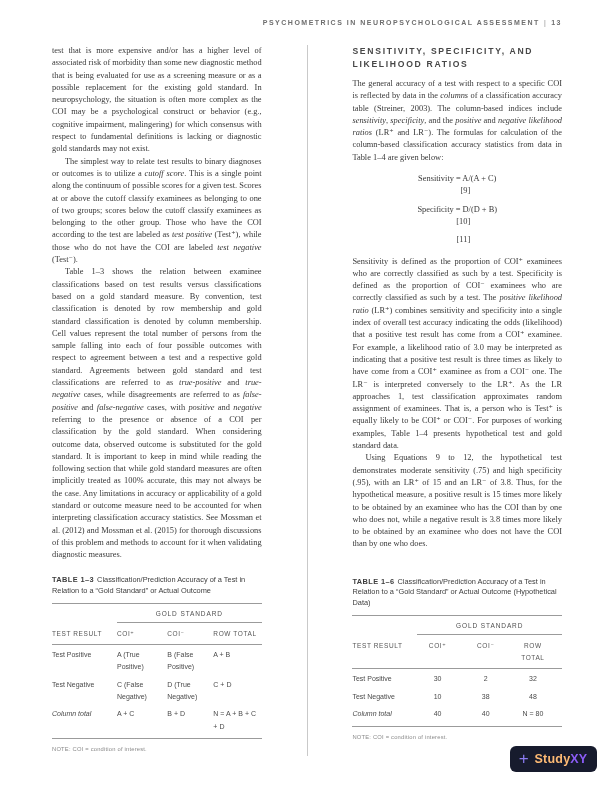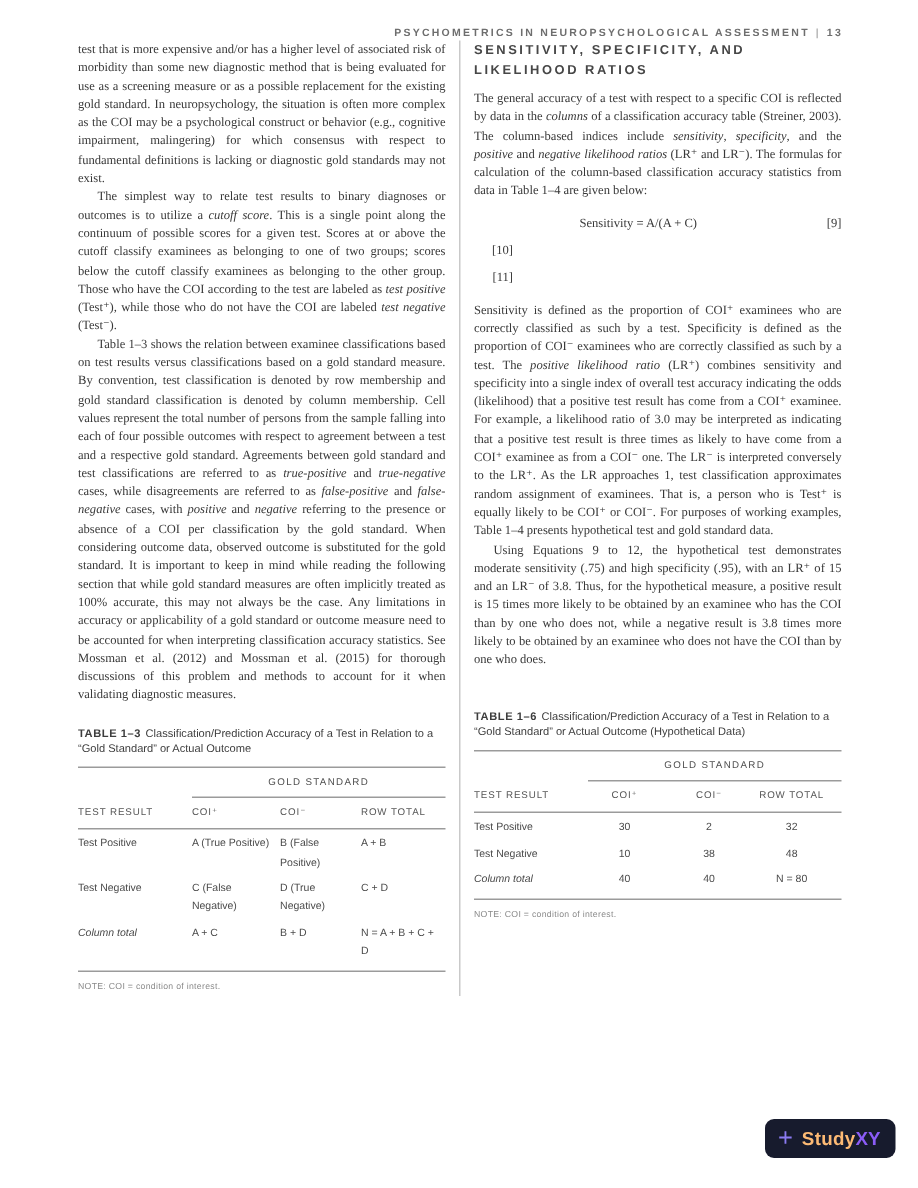--- a/index.html
+++ b/index.html
@@ -9,32 +9,32 @@
     font-family:"Liberation Serif","DejaVu Serif",serif;
     color:#383838;
   }
   .running-head {
     position:absolute; top:19px; right:50px;
     font-family:"Liberation Sans","DejaVu Sans",sans-serif;
     font-size:7px; font-weight:bold; letter-spacing:1.5px; color:#6e6e6e;
     white-space:nowrap;
   }
   .running-head .sep { margin:0 4px; font-weight:normal; color:#8a8a8a; }
-  .columns { position:absolute; left:52px; top:27px; width:510px; display:flex; align-items:stretch; }
+  .columns { position:absolute; left:52px; top:45px; width:510px; display:flex; align-items:stretch;gap:36px; }
   .col { width:245px; font-size:8.4px; line-height:12.3px; text-align:justify; hyphens:auto; }
   .col-divider { width:1px; background:#c9c9c9; margin:0 9px; }
   p.body-par { margin:0; }
   p.ind { text-indent:13px; }
   .section-heading {
     font-family:"Liberation Sans","DejaVu Sans",sans-serif;
     font-size:8.6px; font-weight:bold; letter-spacing:1.7px; color:#474747;
     line-height:13px; margin-bottom:7px; text-align:left; hyphens:none;
   }
   .equations { margin:9px 0 9px; }
-  .eq-row { display:flex; align-items:center; margin:6px 0; }
+  .eq-row { display:flex; align-items:center; margin:6px 12px;flex-direction:column; }
   .eq-text { flex:1; text-align:center; }
   .eq-num { width:26px; text-align:right; }
   
   .tbl { margin-top:14px; font-family:"Liberation Sans","DejaVu Sans",sans-serif; text-align:left; hyphens:none; }
   .tbl.mt-lg { margin-top:26px; }
   .tbl-caption { font-size:7.4px; line-height:10.8px; color:#3d3d3d; margin-bottom:6px; font-weight:normal; }
   .tbl-label { font-weight:bold; letter-spacing:0.4px; margin-right:3px; }
   .tbl-grid { border-top:1px solid #9b9b9b; border-bottom:1px solid #9b9b9b; font-size:7px; color:#4a4a4a; padding-bottom:3px; }
   .tr { display:flex; }
   .td { padding:2.5px 3px 2.5px 0; }
@@ -121,20 +121,21 @@
   <div class="col">
     <h2 class="section-heading">SENSITIVITY, SPECIFICITY, AND LIKELIHOOD RATIOS</h2>
     <p class="body-par">The general accuracy of a test with respect to a specific COI is reflected by data in the <i>columns</i> of a classification accuracy table (Streiner, 2003). The column-based indices include <i>sensitivity</i>, <i>specificity</i>, and the <i>positive</i> and <i>negative likelihood ratios</i> (LR⁺ and LR⁻). The formulas for calculation of the column-based classification accuracy statistics from data in Table 1–4 are given below:</p>
 
     <div class="equations">
       <div class="eq-row">
         <span class="eq-text">Sensitivity = A/(A + C)</span>
         <span class="eq-num">[9]</span>
       </div>
       <div class="eq-row">
+        <span class="eq-text">Specificity = D/(D + B)</span>
         <span class="eq-num">[10]</span>
       </div>
       <div class="eq-row">
         <span class="eq-num">[11]</span>
       </div>
     </div>
 
     <p class="body-par">Sensitivity is defined as the proportion of COI⁺ examinees who are correctly classified as such by a test. Specificity is defined as the proportion of COI⁻ examinees who are correctly classified as such by a test. The <i>positive likelihood ratio</i> (LR⁺) combines sensitivity and specificity into a single index of overall test accuracy indicating the odds (likelihood) that a positive test result has come from a COI⁺ examinee. For example, a likelihood ratio of 3.0 may be interpreted as indicating that a positive test result is three times as likely to have come from a COI⁺ examinee as from a COI⁻ one. The LR⁻ is interpreted conversely to the LR⁺. As the LR approaches 1, test classification approximates random assignment of examinees. That is, a person who is Test⁺ is equally likely to be COI⁺ or COI⁻. For purposes of working examples, Table 1–4 presents hypothetical test and gold standard data.</p>
     <p class="body-par ind">Using Equations 9 to 12, the hypothetical test demonstrates moderate sensitivity (.75) and high specificity (.95), with an LR⁺ of 15 and an LR⁻ of 3.8. Thus, for the hypothetical measure, a positive result is 15 times more likely to be obtained by an examinee who has the COI than by one who does not, while a negative result is 3.8 times more likely to be obtained by an examinee who does not have the COI than by one who does.</p>
 

